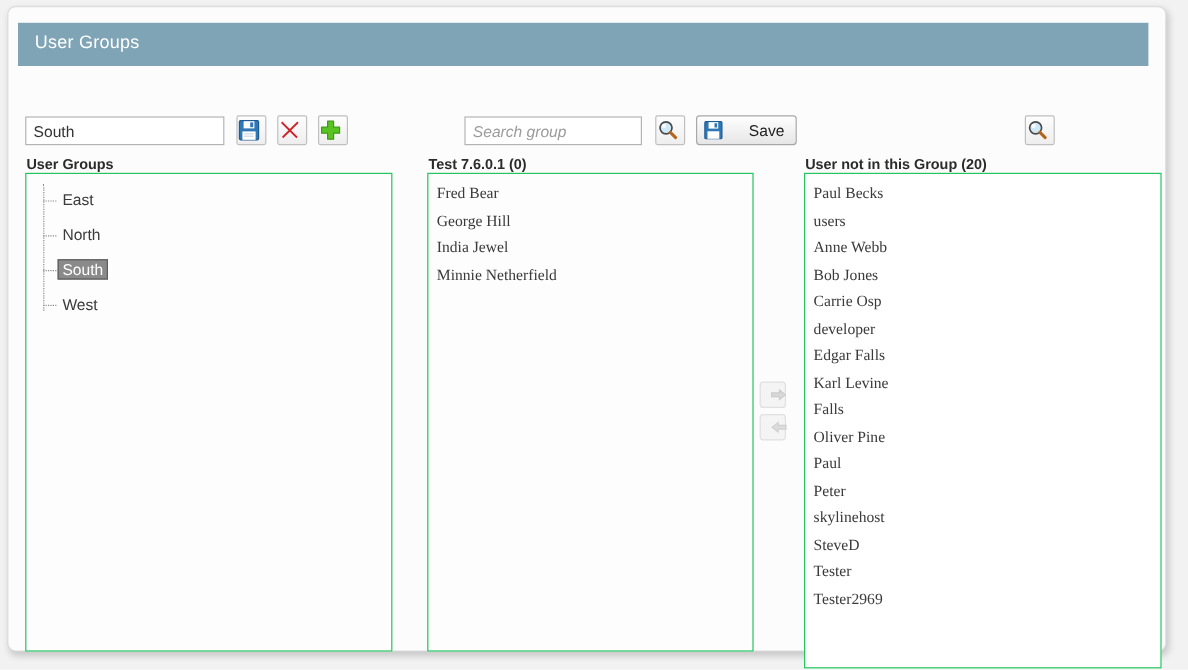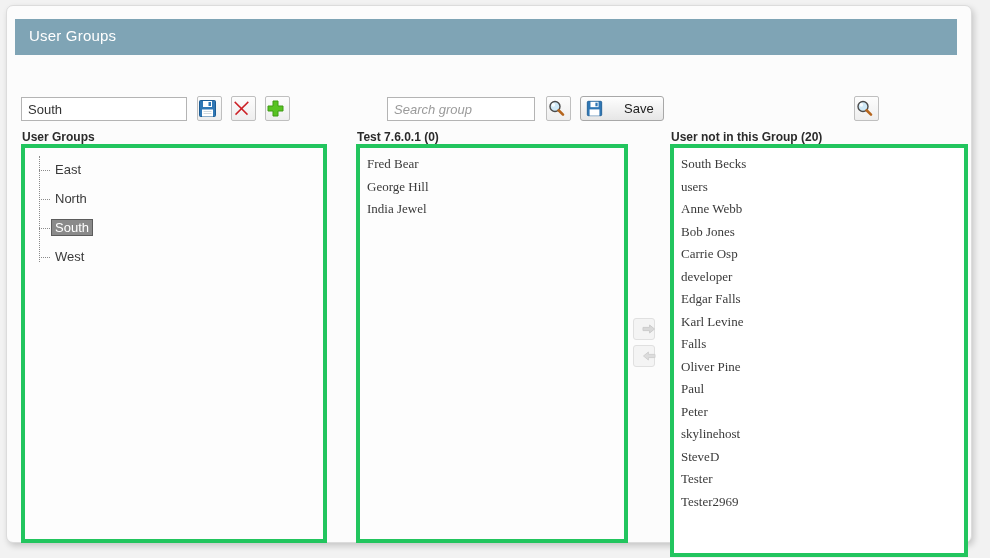--- a/index.html
+++ b/index.html
@@ -106,21 +106,21 @@
     font-size: 12px;
     font-weight: bold;
     color: #2b2b2b;
     white-space: nowrap;
   }
 
   
   .listbox {
     position: absolute;
     box-sizing: border-box;
-    border: 4px solid #22c55e;
+    border: 1px solid #22c55e;
     background: #fdfdfd;
     overflow: hidden;
   }
   .listbox.white { background: #ffffff; }
   .listitem {
     font-size: 13px;
     color: #3a3a3a;
     white-space: nowrap;
     line-height: 22.5px;
     padding-left: 7px;
@@ -279,37 +279,38 @@
           </div>
         </div>
     </div>
   </div>
 
   <div class="listbox" style="left:349px; top:138px; width:272px; height:399px;">
     <div id="members-list" style="padding-top:5px;">
         <div class="listitem">Fred Bear</div>
         <div class="listitem">George Hill</div>
         <div class="listitem">India Jewel</div>
+        <div class="listitem">Minnie Netherfield</div>
       </div>
   </div>
 
   <button class="xferbtn" style="left:626px; top:312px;">
     <svg width="18" height="18" viewBox="0 0 18 18">
       <path d="M3 7.4 H9.6 V5 L14.5 9 L9.6 13 V10.6 H3 Z" fill="#d8d8d8" stroke="#cccccc"></path>
     </svg>
   </button>
   <button class="xferbtn" style="left:626px; top:339px;">
     <svg width="18" height="18" viewBox="0 0 18 18">
       <path d="M15 7.4 H8.4 V5 L3.5 9 L8.4 13 V10.6 H15 Z" fill="#dcdcdc" stroke="#d0d0d0"></path>
     </svg>
   </button>
 
   <div class="listbox white" style="left:663px; top:138px; width:298px; height:413px;">
     <div id="nonmembers-list" style="padding-top:5px;">
-        <div class="listitem">South Becks</div>
+        <div class="listitem">Paul Becks</div>
         <div class="listitem">users</div>
         <div class="listitem">Anne Webb</div>
         <div class="listitem">Bob Jones</div>
         <div class="listitem">Carrie Osp</div>
         <div class="listitem">developer</div>
         <div class="listitem">Edgar Falls</div>
         <div class="listitem">Karl Levine</div>
         <div class="listitem">Falls</div>
         <div class="listitem">Oliver Pine</div>
         <div class="listitem">Paul</div>

